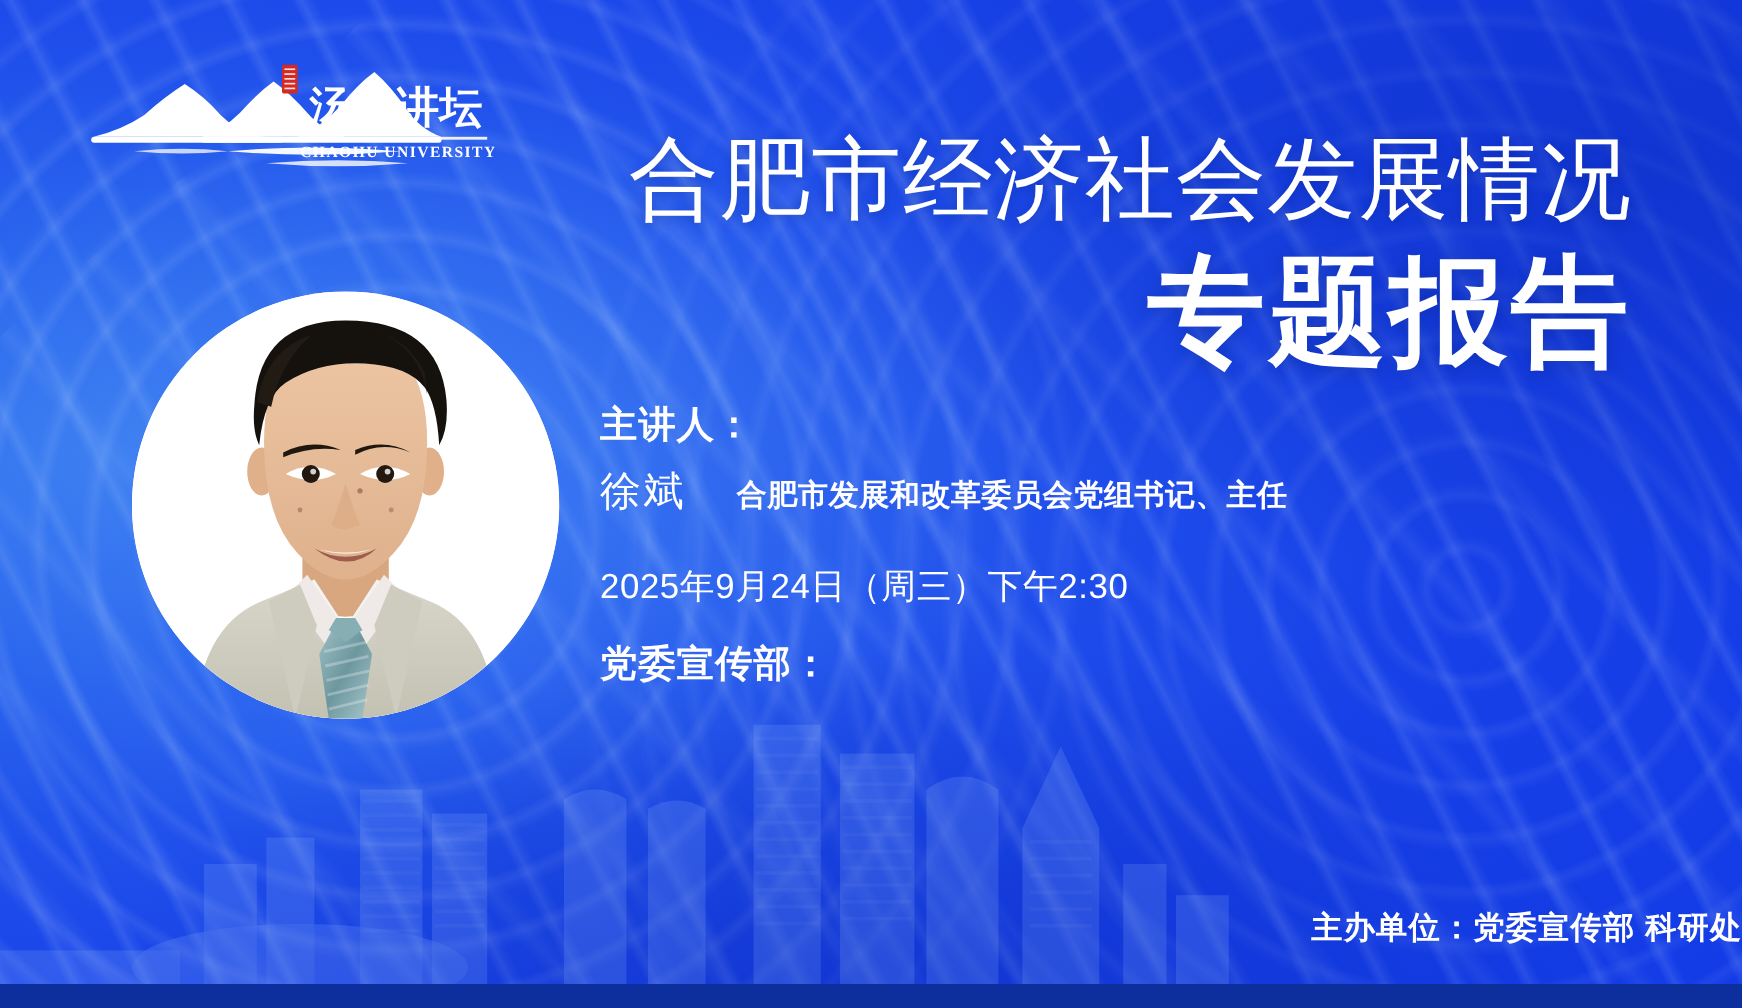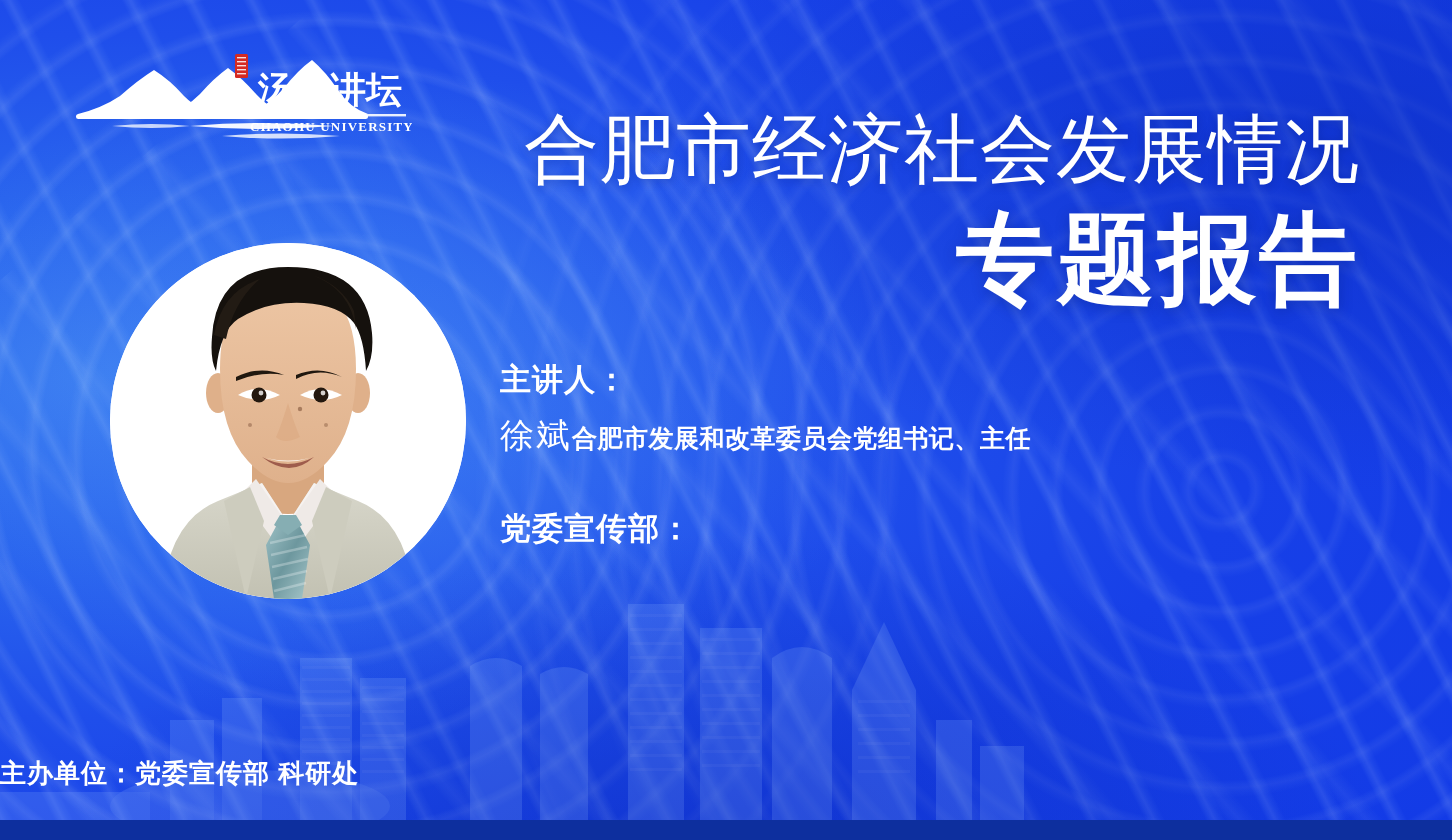--- a/index.html
+++ b/index.html
@@ -134,34 +134,35 @@
     font-weight:bold;
     color:#ffffff;
     letter-spacing:3px;
     line-height:1.0;
     white-space:nowrap;
     text-shadow:0 3px 14px rgba(5,25,110,.32);
   }
 
   
   .info{
-    position:absolute; left:500px; top:362px;
+    position:absolute; left:500px; top:336px;
     color:#ffffff;
     width:880px;
   }
   .info .label{
     font-size:31px;
     font-weight:bold;
     letter-spacing:1px;
     line-height:1.18;
   }
   .info .speaker-row{
     display:flex;
     align-items:baseline;
     margin-top:14px;
+    gap:42px;
   }
   .info .speaker-name{
     font-size:34px;
     font-weight:500;
     letter-spacing:2px;
     white-space:nowrap;
   }
   .info .speaker-title{
     font-size:25px;
     font-weight:bold;
@@ -173,21 +174,21 @@
     margin-top:10px;
     font-size:29px;
     font-weight:400;
     letter-spacing:.5px;
     white-space:nowrap;
   }
 
   
   .footer{
     position:absolute; left:0; right:0; top:756px;
-    text-align:left;
+    text-align:right;
     color:#ffffff;
     font-size:26px;
     font-weight:bold;
     letter-spacing:1px;
   }
 </style>
 </head>
 <body>
 
 <div class="poster">
@@ -379,20 +380,21 @@
 
   <div class="info">
     <div class="label">主讲人：</div>
     <div class="speaker-row">
       <span class="speaker-name">徐斌</span>
       <span class="speaker-title">合肥市发展和改革委员会党组书记、主任</span>
     </div>
 
     <div class="gap"></div>
 
+    <div class="value">2025年9月24日（周三）下午2:30</div>
 
     <div class="gap"></div>
 
     <div class="label">党委宣传部：</div>
   </div>
 
   <div class="footer">主办单位：党委宣传部  科研处</div>
 
 </div>
 

